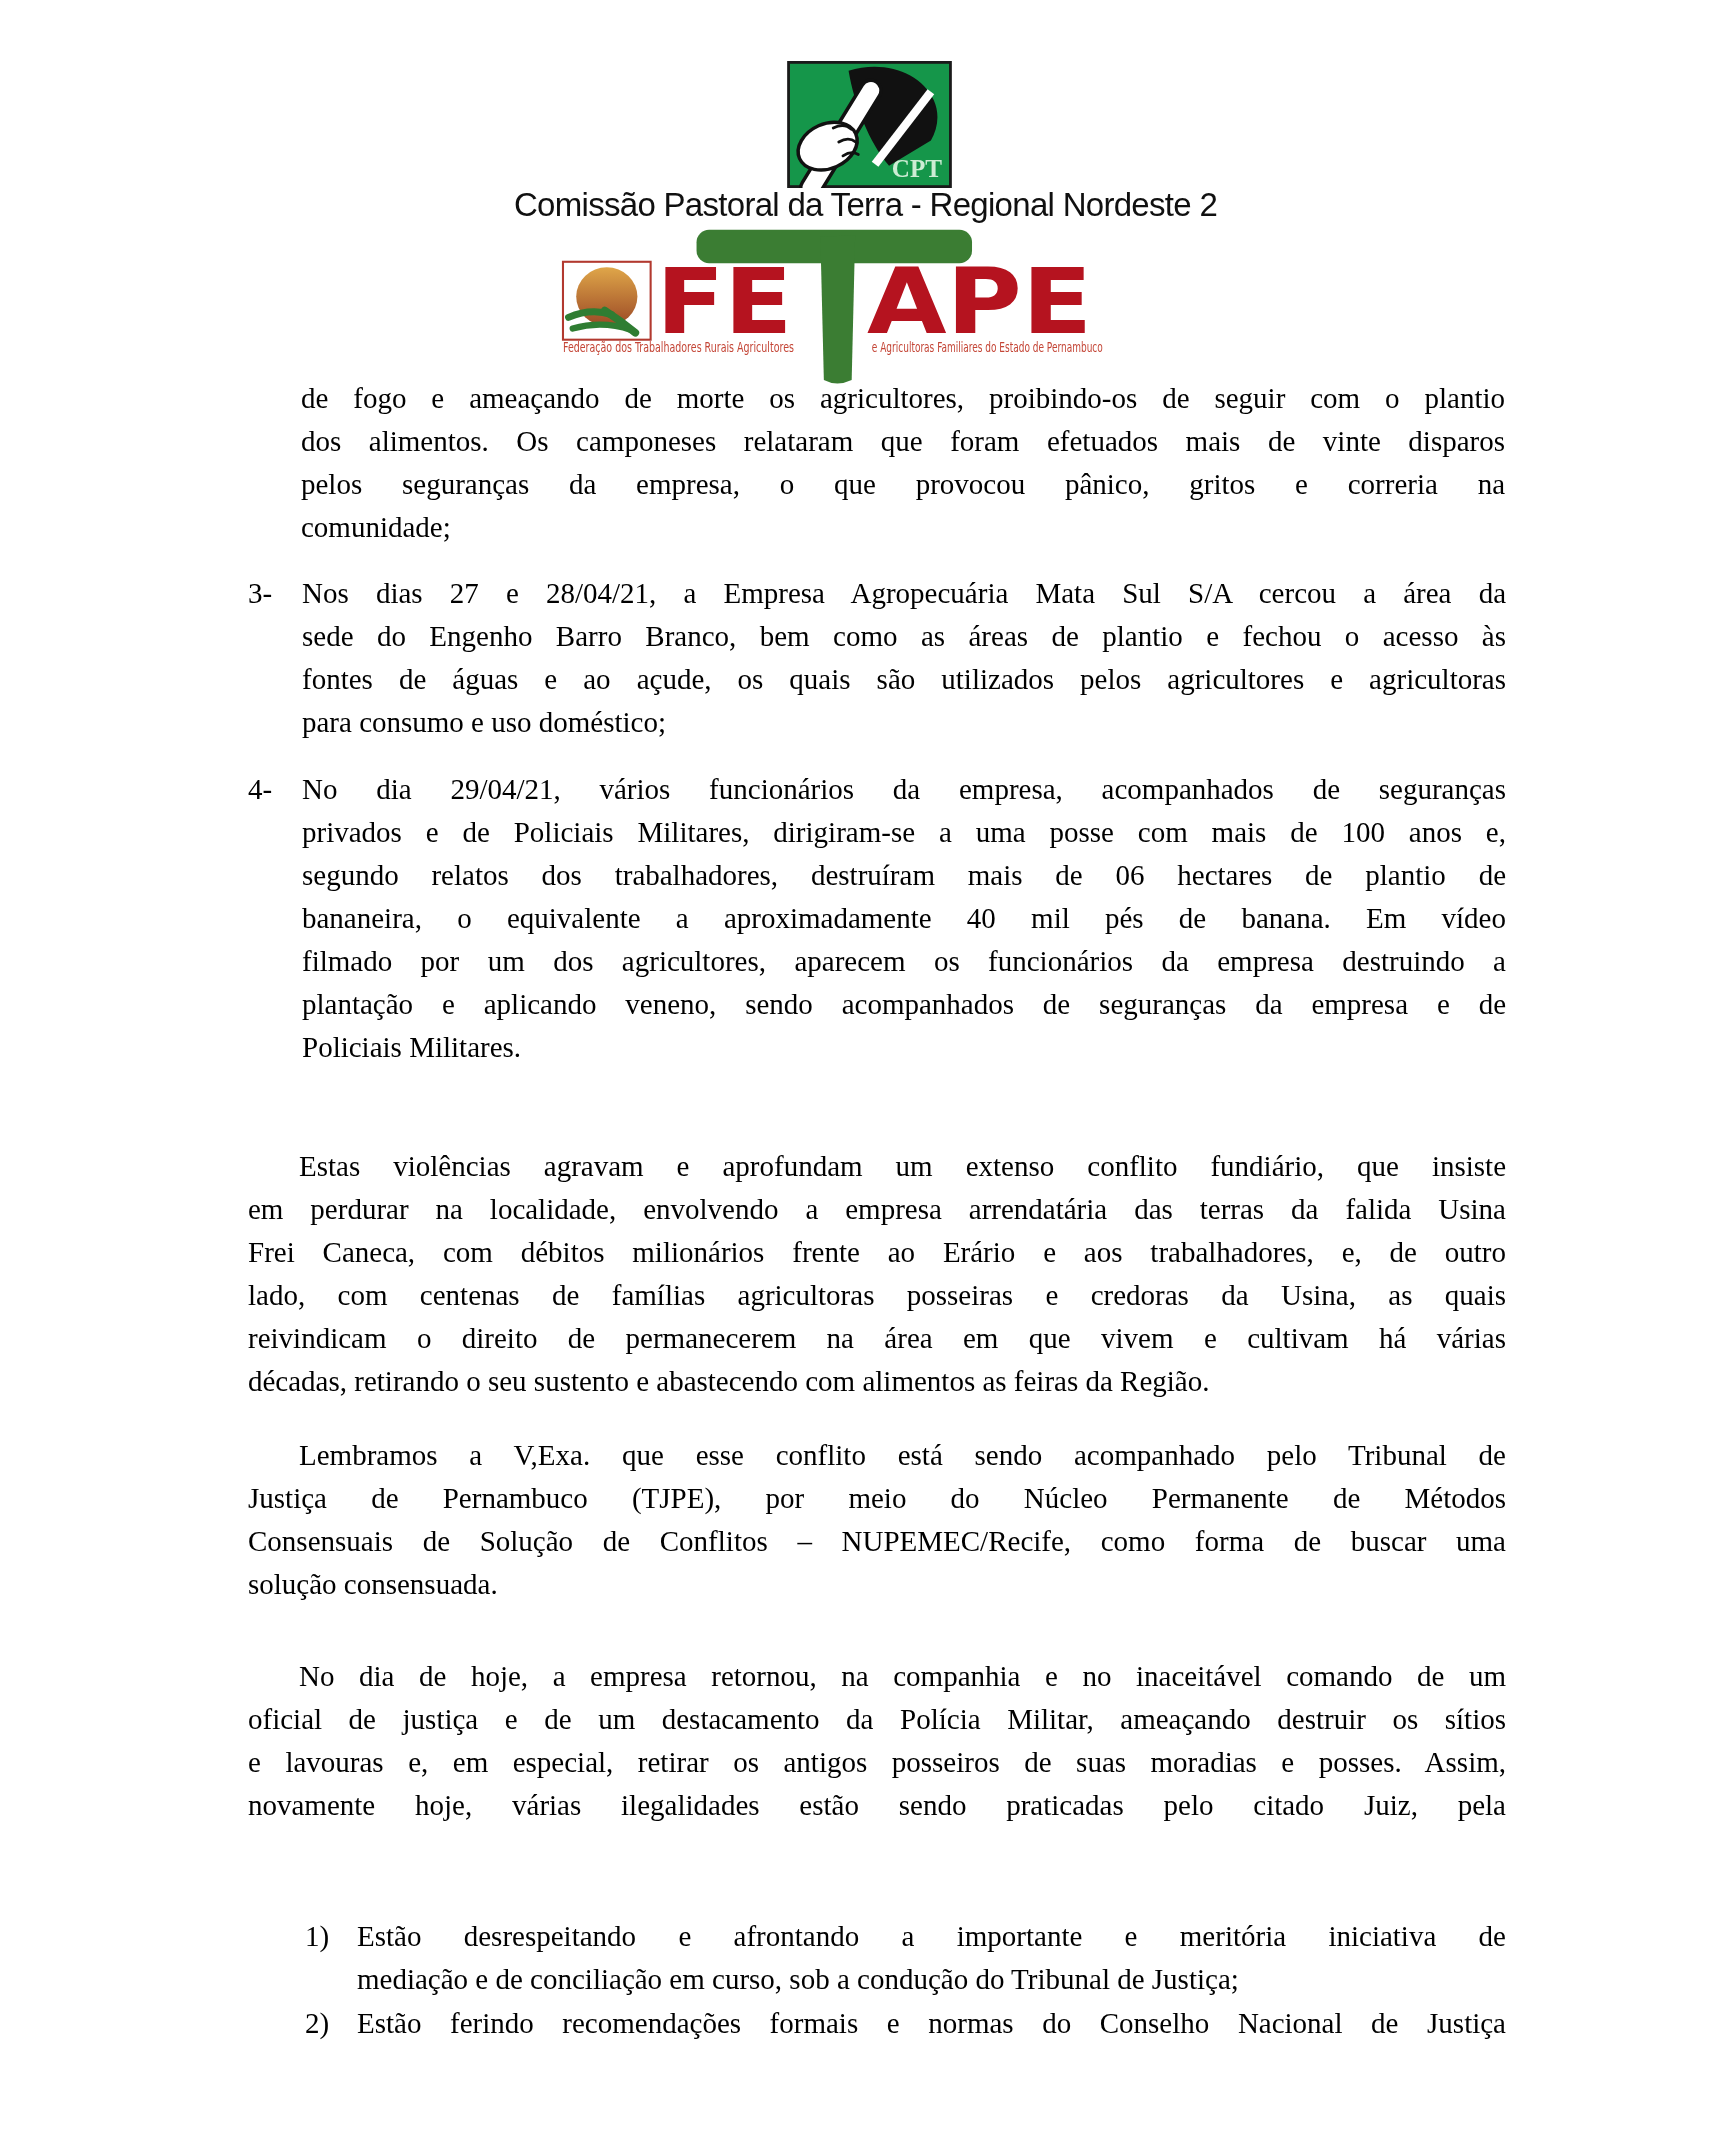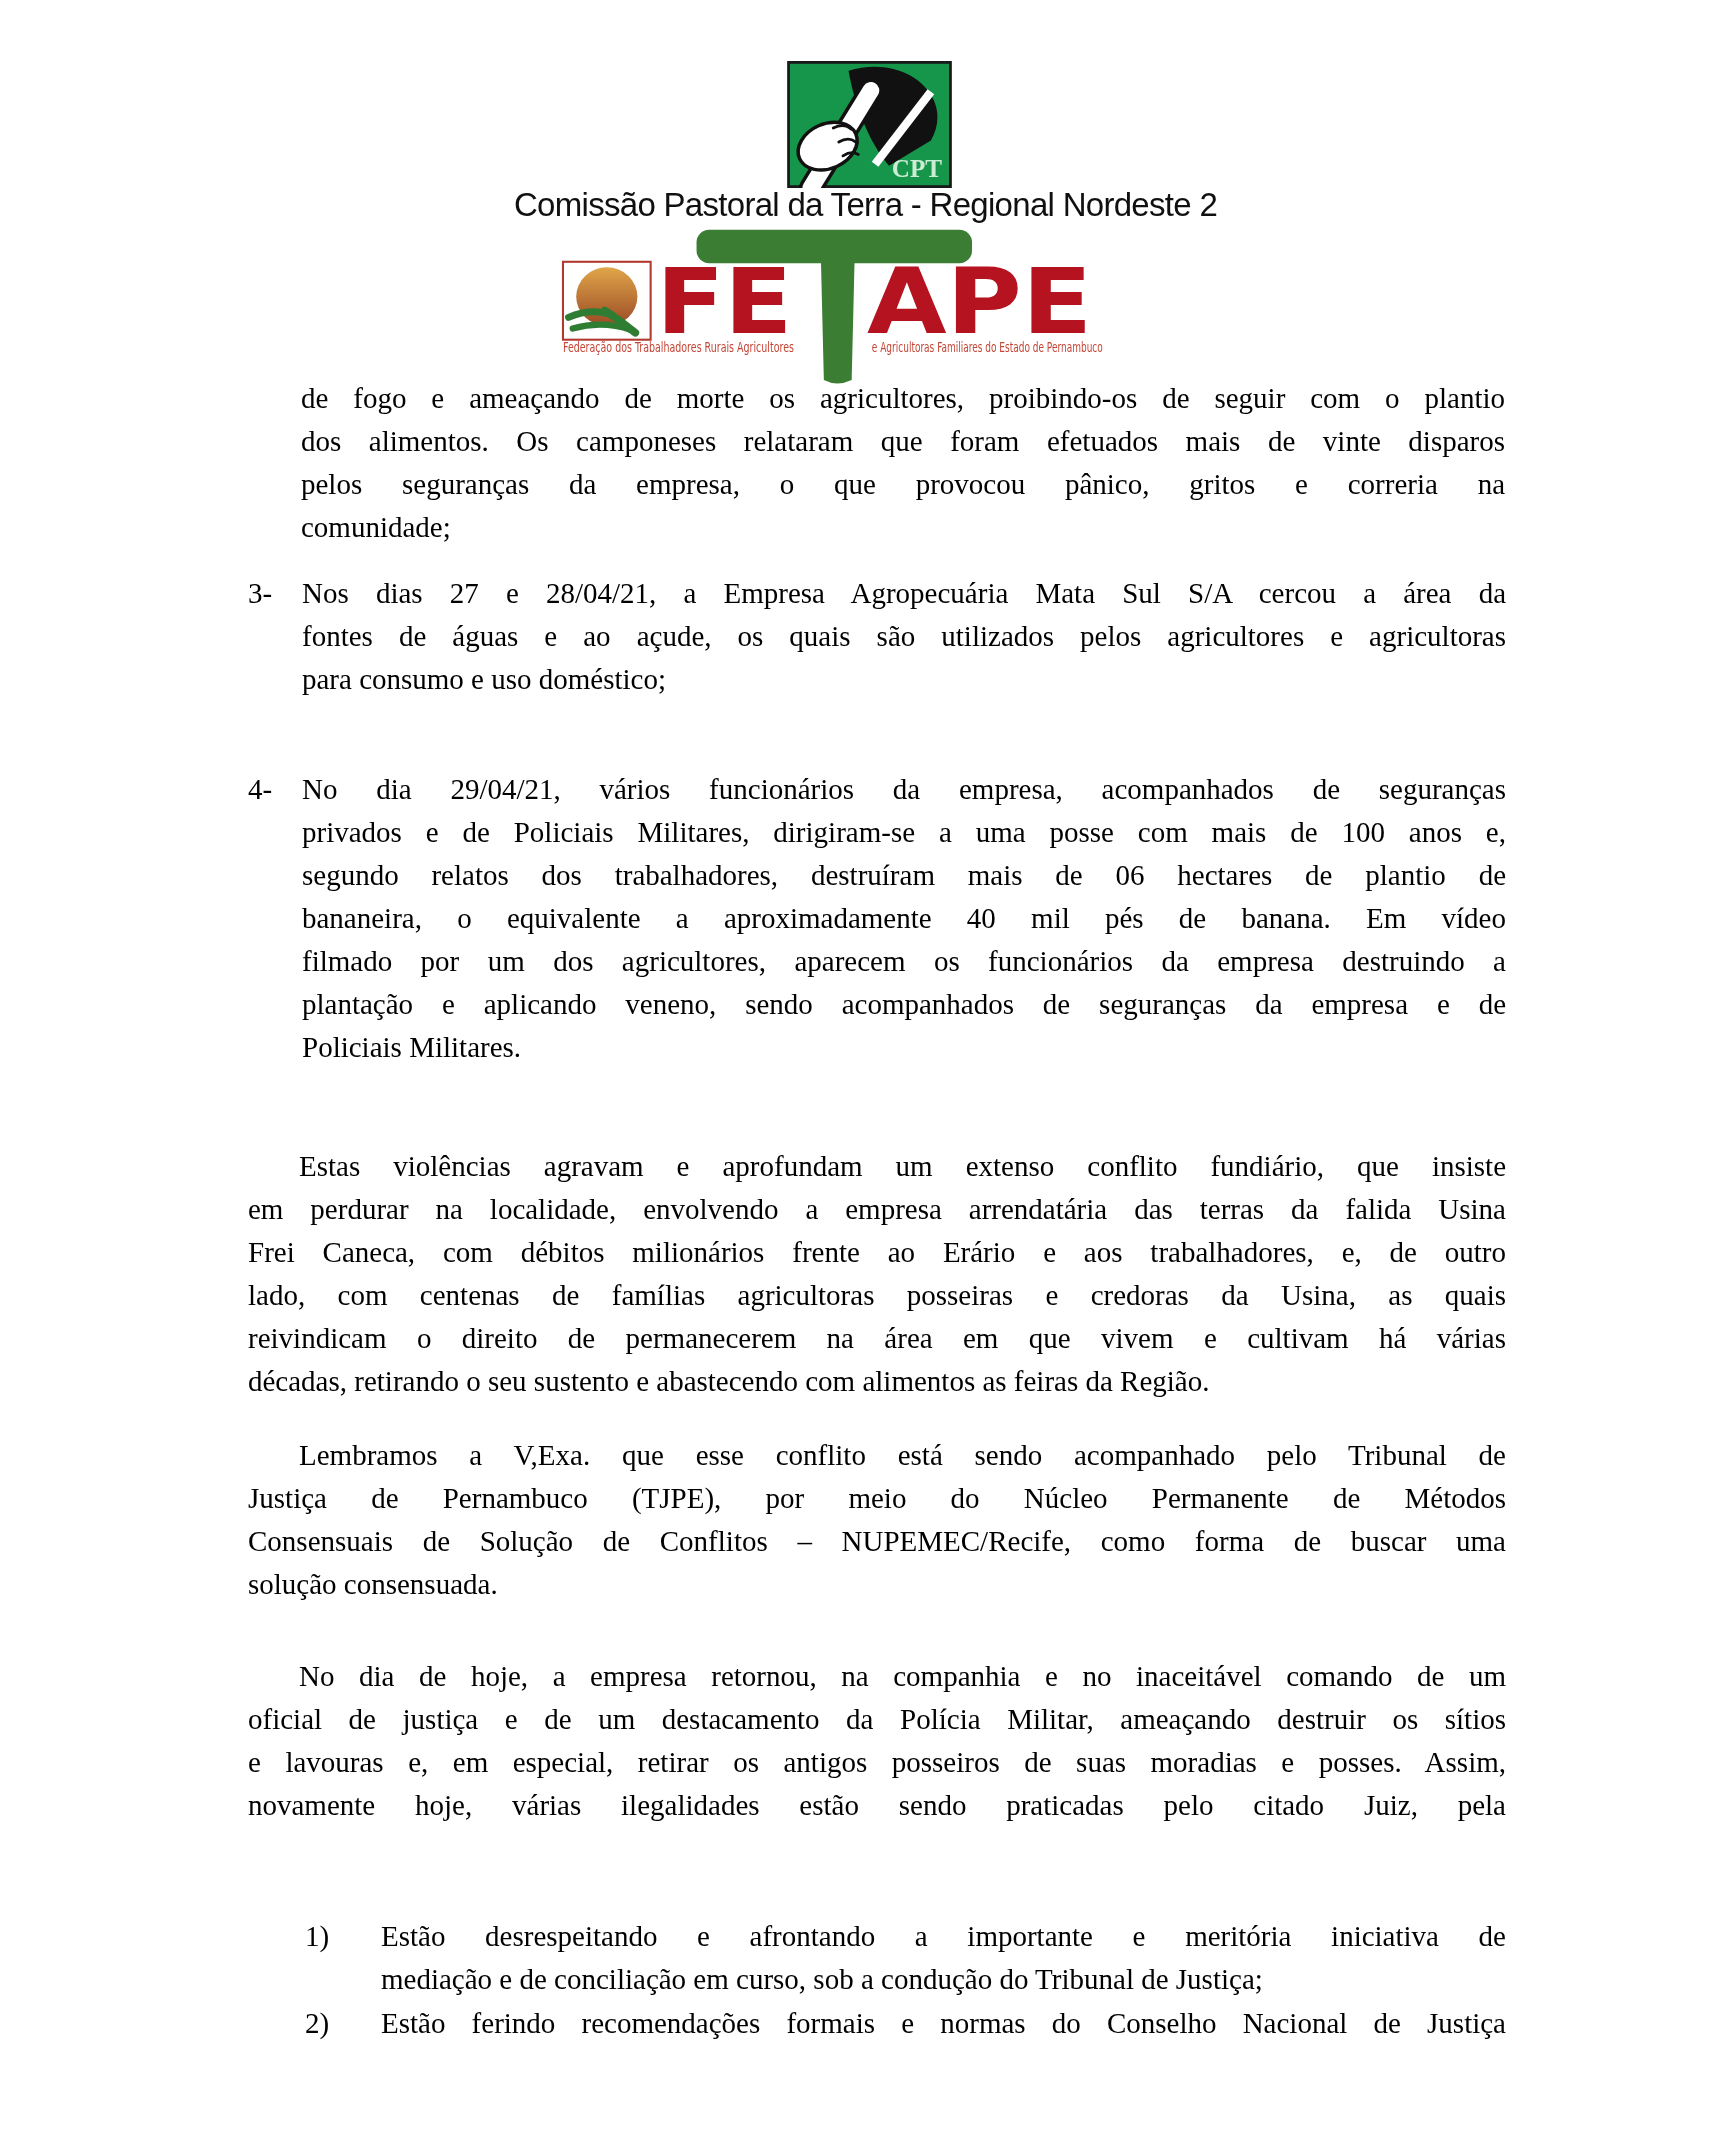--- a/index.html
+++ b/index.html
@@ -28,21 +28,21 @@
     text-align:justify;
   }
   .tline{text-align:justify;text-align-last:justify;white-space:normal;}
   .tline.last{text-align-last:left;}
   .pindent .tline:first-child{text-indent:51px;}
   .marker{
     position:absolute;left:0;top:0;
     font-size:29px;line-height:43px;
   }
   .item-body{margin-left:54px;}
-  .sub-body{margin-left:76px;}
+  .sub-body{margin-left:52px;}
 
   #p1   {left:301px;top:377px;width:1204px;}
   #item3{left:248px;top:572px;width:1258px;}
   #item4{left:248px;top:768px;width:1258px;}
   #p2   {left:248px;top:1134px;width:1258px;margin-top:11px;}
   #p3   {left:248px;top:1434px;width:1258px;}
   #p4   {left:248px;top:1655px;width:1258px;}
   #sub1 {left:305px;top:1915px;width:1201px;}
   #sub2 {left:305px;top:2002px;width:1201px;}
 </style>
@@ -107,20 +107,21 @@
       <div class="tline">de fogo e ameaçando de morte os agricultores, proibindo-os de seguir com o plantio</div>
       <div class="tline">dos alimentos. Os camponeses relataram que foram efetuados mais de vinte disparos</div>
       <div class="tline">pelos seguranças da empresa, o que provocou pânico, gritos e correria na</div>
       <div class="tline last">comunidade;</div>
     </div>
 
   <div id="item3" class="blk">
     <span class="marker">3-</span>
     <div class="item-body">
         <div class="tline">Nos dias 27 e 28/04/21, a Empresa Agropecuária Mata Sul S/A cercou a área da</div>
+        <div class="tline">sede do Engenho Barro Branco, bem como as áreas de plantio e fechou o acesso às</div>
         <div class="tline">fontes de águas e ao açude, os quais são utilizados pelos agricultores e agricultoras</div>
         <div class="tline last">para consumo e uso doméstico;</div>
       </div>
   </div>
 
   <div id="item4" class="blk">
     <span class="marker">4-</span>
     <div class="item-body">
         <div class="tline">No dia 29/04/21, vários funcionários da empresa, acompanhados de seguranças</div>
         <div class="tline">privados e de Policiais Militares, dirigiram-se a uma posse com mais de 100 anos e,</div>

